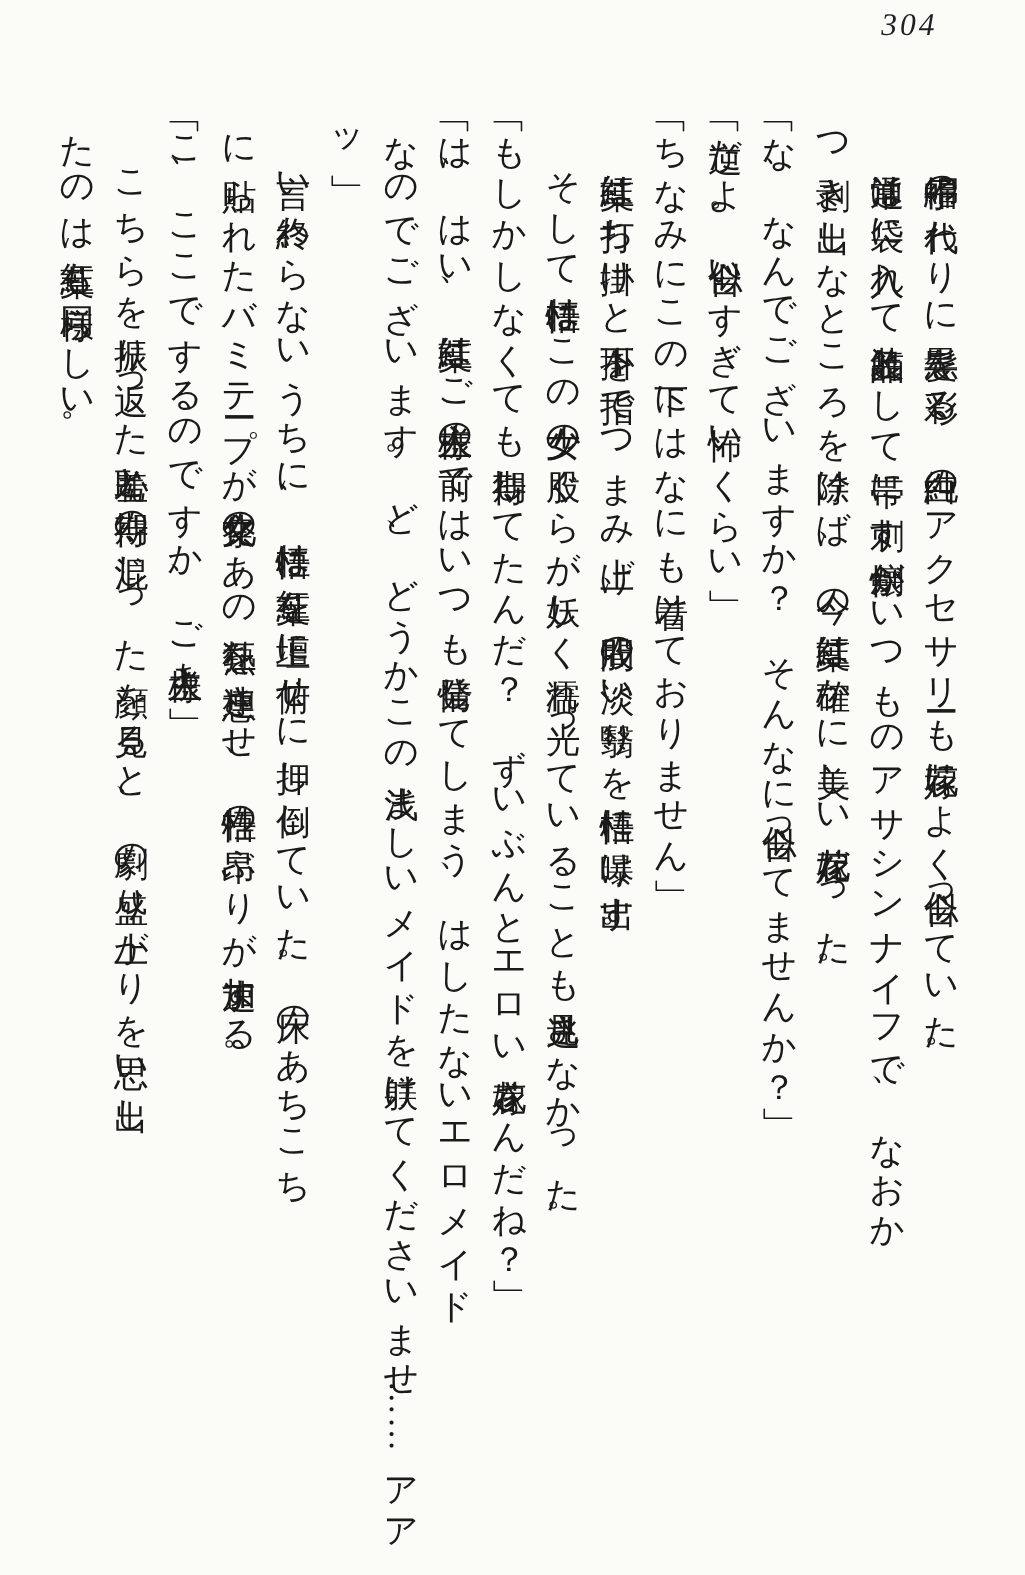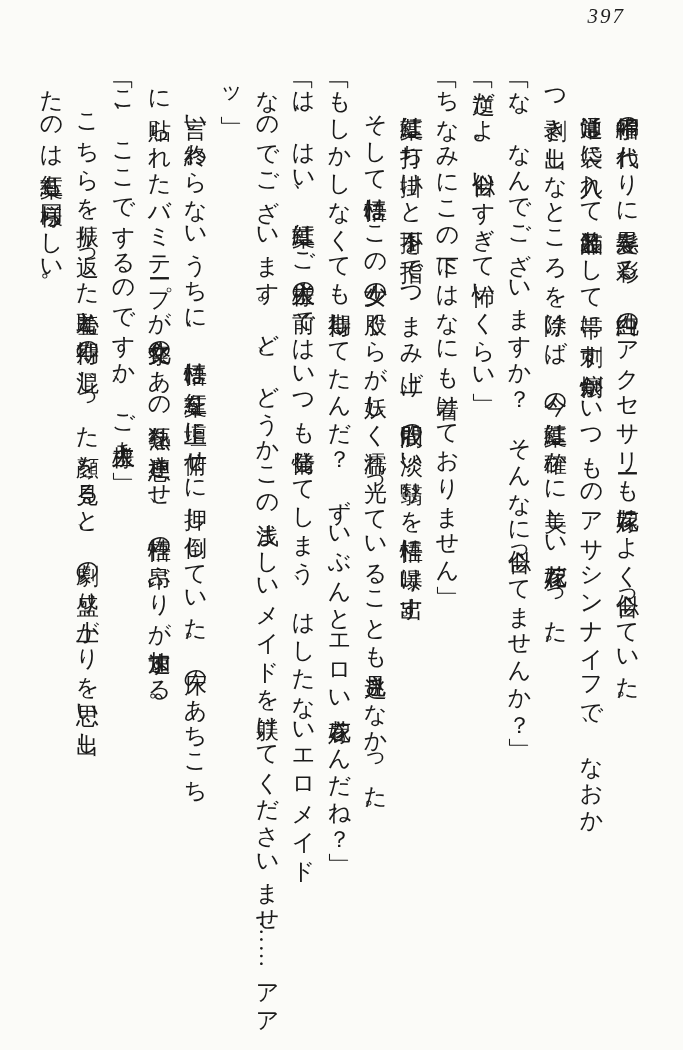--- a/index.html
+++ b/index.html
@@ -40,21 +40,21 @@
   }
   .tcol {
     line-height: 36px;
     white-space: nowrap;
   }
 </style>
 </head>
 <body>
 
 <div class="page">
-  <div class="page-number">397</div>
+  <div class="page-number">304</div>
   <div class="text-block" id="text-block">
       <div class="tcol">　綿帽子の代わりに黒髪を彩る、純白のアクセサリーも花嫁によく似合っていた。</div>
       <div class="tcol">　通常は袋に入れて装飾品として帯に刺す懐剣がいつものアサシンナイフで、なおか</div>
       <div class="tcol">つ剥き出しなところを除けば、今の紅葉は確かに美しい花嫁だった。</div>
       <div class="tcol">「な、なんでございますか？　そんなに似合ってませんか？」</div>
       <div class="tcol">「逆だよ。似合いすぎて怖いくらい」</div>
       <div class="tcol">「ちなみにこの下にはなにも着けておりません」</div>
       <div class="tcol">　紅葉は打ち掛けと掛下を指でつまみ上げ、股間の淡い翳りを桂悟に曝け出す。</div>
       <div class="tcol">　そして桂悟はこの少女の股ぐらが妖しく濡れ光っていることも見逃さなかった。</div>
       <div class="tcol">「もしかしなくても期待してたんだ？　ずいぶんとエロい花嫁さんだね？」</div>

